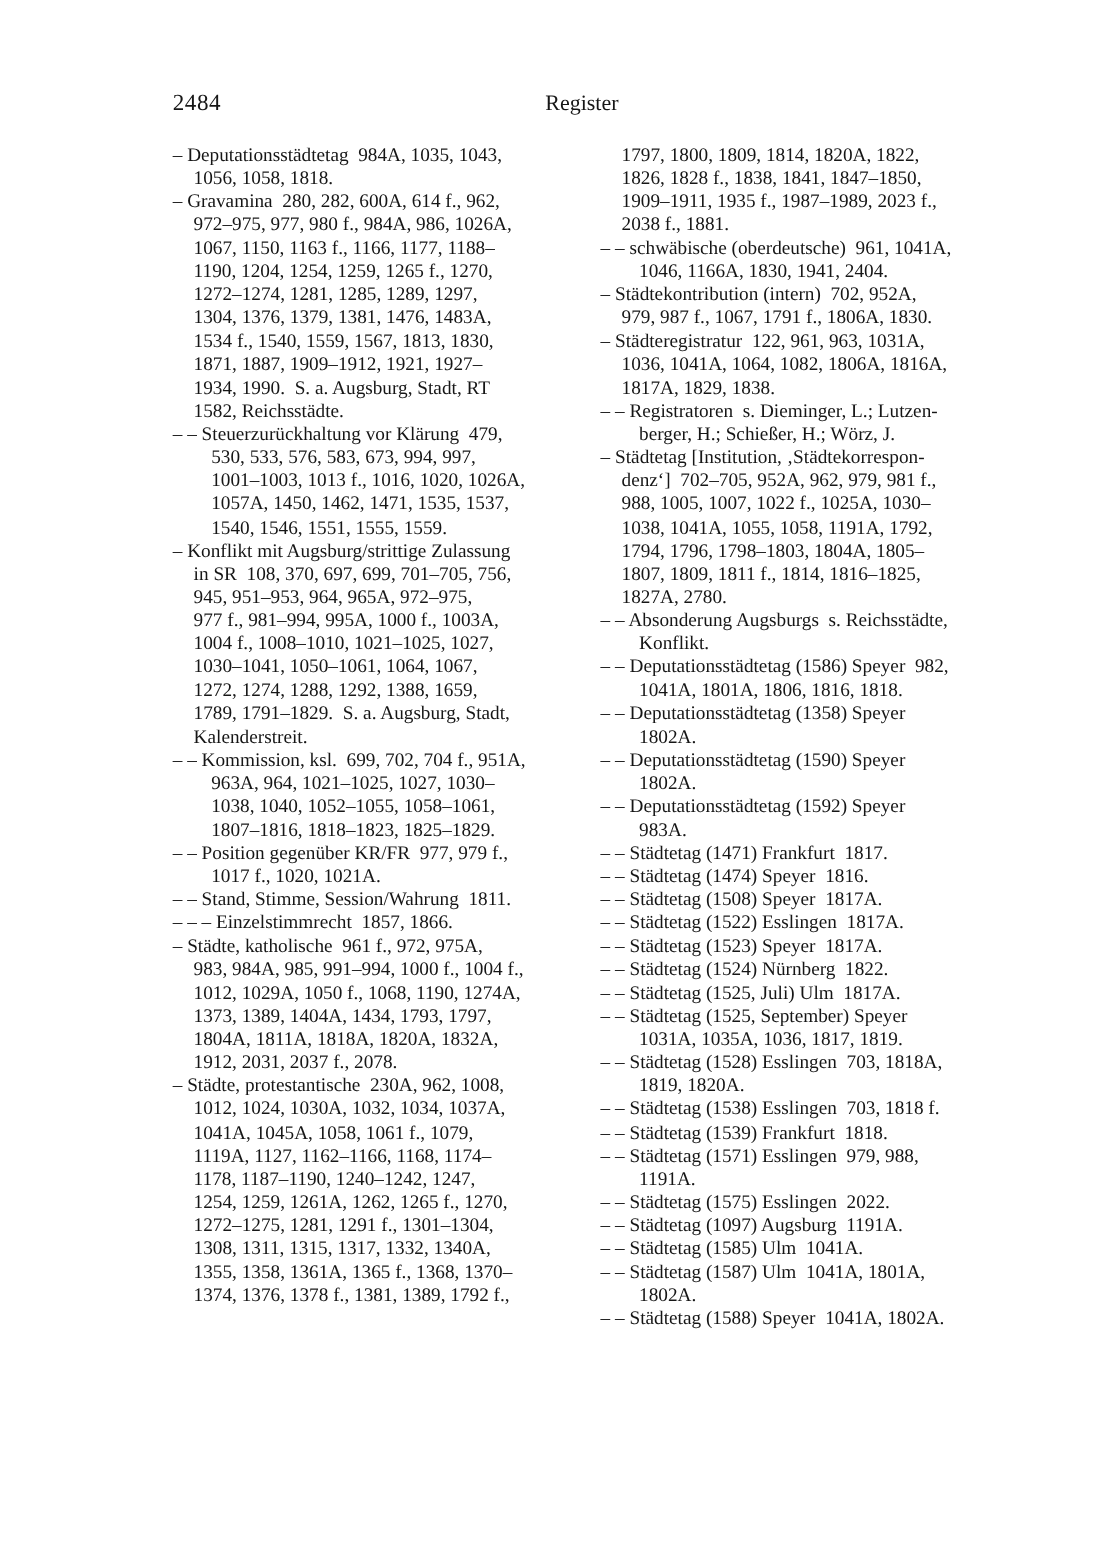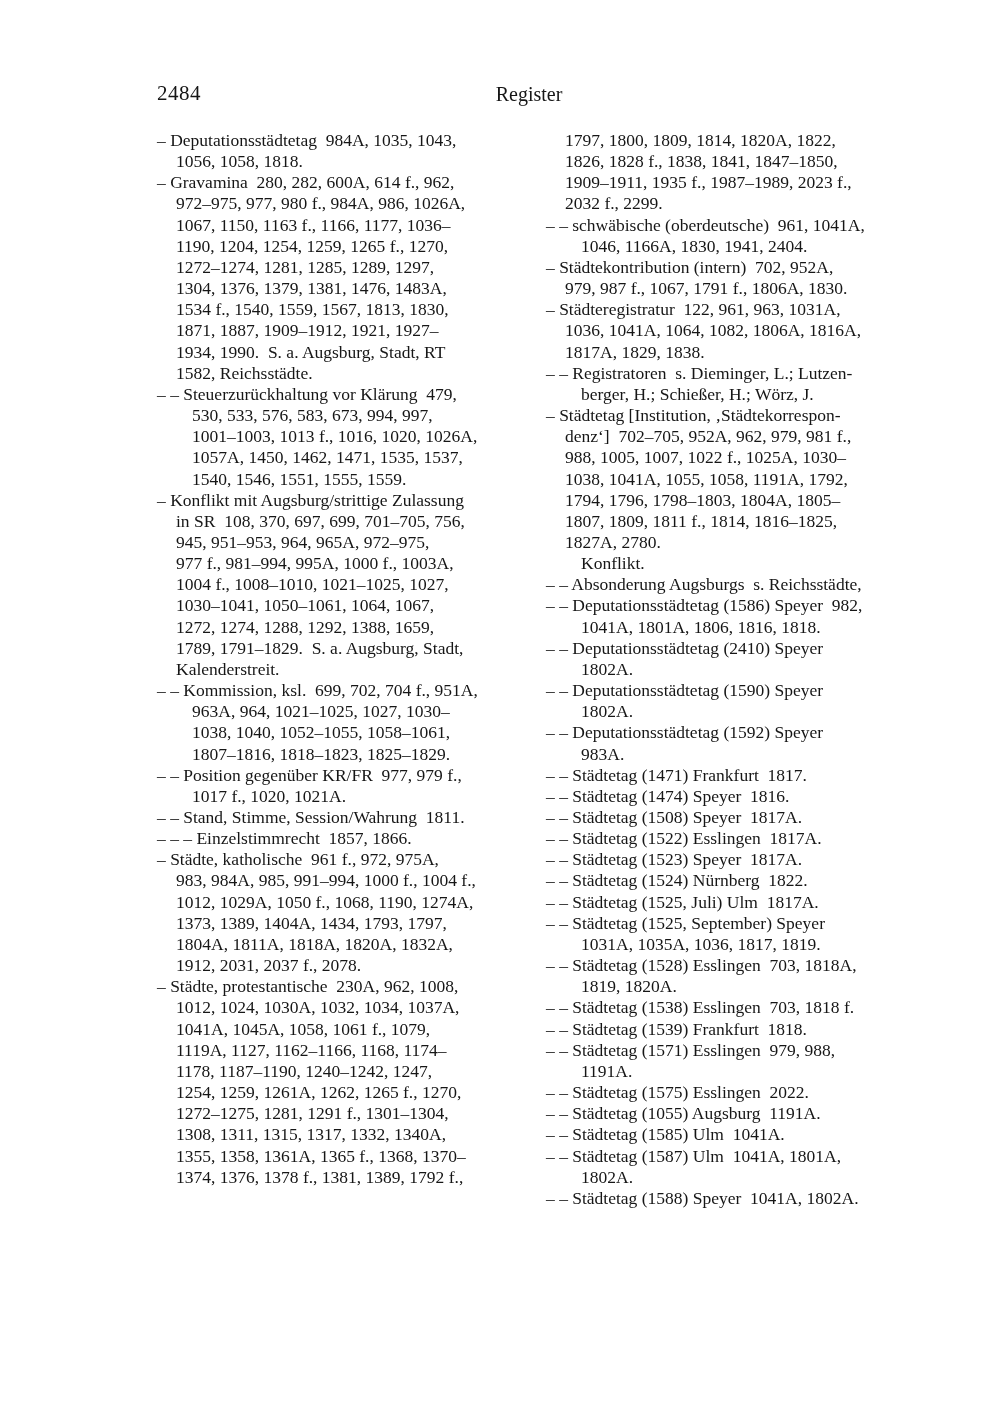--- a/index.html
+++ b/index.html
@@ -61,21 +61,21 @@
   </div>
   <div class="columns">
     <div class="col" id="col-left">
         <div class="entry">
           <div class="line lv1 first">– Deputationsstädtetag  984A, 1035, 1043,</div>
           <div class="line lv1">1056, 1058, 1818.</div>
         </div>
         <div class="entry">
           <div class="line lv1 first">– Gravamina  280, 282, 600A, 614 f., 962,</div>
           <div class="line lv1">972–975, 977, 980 f., 984A, 986, 1026A,</div>
-          <div class="line lv1">1067, 1150, 1163 f., 1166, 1177, 1036–</div>
+          <div class="line lv1">1067, 1150, 1163 f., 1166, 1177, 1188–</div>
           <div class="line lv1">1190, 1204, 1254, 1259, 1265 f., 1270,</div>
           <div class="line lv1">1272–1274, 1281, 1285, 1289, 1297,</div>
           <div class="line lv1">1304, 1376, 1379, 1381, 1476, 1483A,</div>
           <div class="line lv1">1534 f., 1540, 1559, 1567, 1813, 1830,</div>
           <div class="line lv1">1871, 1887, 1909–1912, 1921, 1927–</div>
           <div class="line lv1">1934, 1990.  S. a. Augsburg, Stadt, RT</div>
           <div class="line lv1">1582, Reichsstädte.</div>
         </div>
         <div class="entry">
           <div class="line lv2 first">– – Steuerzurückhaltung vor Klärung  479,</div>
@@ -130,21 +130,21 @@
           <div class="line lv1">1308, 1311, 1315, 1317, 1332, 1340A,</div>
           <div class="line lv1">1355, 1358, 1361A, 1365 f., 1368, 1370–</div>
           <div class="line lv1">1374, 1376, 1378 f., 1381, 1389, 1792 f.,</div>
         </div>
       </div>
     <div class="col" id="col-right">
         <div class="entry">
           <div class="line lv0">1797, 1800, 1809, 1814, 1820A, 1822,</div>
           <div class="line lv0">1826, 1828 f., 1838, 1841, 1847–1850,</div>
           <div class="line lv0">1909–1911, 1935 f., 1987–1989, 2023 f.,</div>
-          <div class="line lv0">2032 f., 2299.</div>
+          <div class="line lv0">2038 f., 1881.</div>
         </div>
         <div class="entry">
           <div class="line lv2 first">– – schwäbische (oberdeutsche)  961, 1041A,</div>
           <div class="line lv2">1046, 1166A, 1830, 1941, 2404.</div>
         </div>
         <div class="entry">
           <div class="line lv1 first">– Städtekontribution (intern)  702, 952A,</div>
           <div class="line lv1">979, 987 f., 1067, 1791 f., 1806A, 1830.</div>
         </div>
         <div class="entry">
@@ -159,29 +159,29 @@
         <div class="entry">
           <div class="line lv1 first">– Städtetag [Institution, ‚Städtekorrespon-</div>
           <div class="line lv1">denz‘]  702–705, 952A, 962, 979, 981 f.,</div>
           <div class="line lv1">988, 1005, 1007, 1022 f., 1025A, 1030–</div>
           <div class="line lv1">1038, 1041A, 1055, 1058, 1191A, 1792,</div>
           <div class="line lv1">1794, 1796, 1798–1803, 1804A, 1805–</div>
           <div class="line lv1">1807, 1809, 1811 f., 1814, 1816–1825,</div>
           <div class="line lv1">1827A, 2780.</div>
         </div>
         <div class="entry">
+          <div class="line lv2 first">– – Absonderung Augsburgs  s. Reichsstädte,</div>
           <div class="line lv2">Konflikt.</div>
-          <div class="line lv2 first">– – Absonderung Augsburgs  s. Reichsstädte,</div>
         </div>
         <div class="entry">
           <div class="line lv2 first">– – Deputationsstädtetag (1586) Speyer  982,</div>
           <div class="line lv2">1041A, 1801A, 1806, 1816, 1818.</div>
         </div>
         <div class="entry">
-          <div class="line lv2 first">– – Deputationsstädtetag (2410) Speyer</div>
+          <div class="line lv2 first">– – Deputationsstädtetag (1358) Speyer</div>
           <div class="line lv2">1802A.</div>
         </div>
         <div class="entry">
           <div class="line lv2 first">– – Deputationsstädtetag (1590) Speyer</div>
           <div class="line lv2">1802A.</div>
         </div>
         <div class="entry">
           <div class="line lv2 first">– – Deputationsstädtetag (1592) Speyer</div>
           <div class="line lv2">983A.</div>
         </div>
@@ -221,21 +221,21 @@
           <div class="line lv2 first">– – Städtetag (1539) Frankfurt  1818.</div>
         </div>
         <div class="entry">
           <div class="line lv2 first">– – Städtetag (1571) Esslingen  979, 988,</div>
           <div class="line lv2">1191A.</div>
         </div>
         <div class="entry">
           <div class="line lv2 first">– – Städtetag (1575) Esslingen  2022.</div>
         </div>
         <div class="entry">
-          <div class="line lv2 first">– – Städtetag (1055) Augsburg  1191A.</div>
+          <div class="line lv2 first">– – Städtetag (1097) Augsburg  1191A.</div>
         </div>
         <div class="entry">
           <div class="line lv2 first">– – Städtetag (1585) Ulm  1041A.</div>
         </div>
         <div class="entry">
           <div class="line lv2 first">– – Städtetag (1587) Ulm  1041A, 1801A,</div>
           <div class="line lv2">1802A.</div>
         </div>
         <div class="entry">
           <div class="line lv2 first">– – Städtetag (1588) Speyer  1041A, 1802A.</div>

